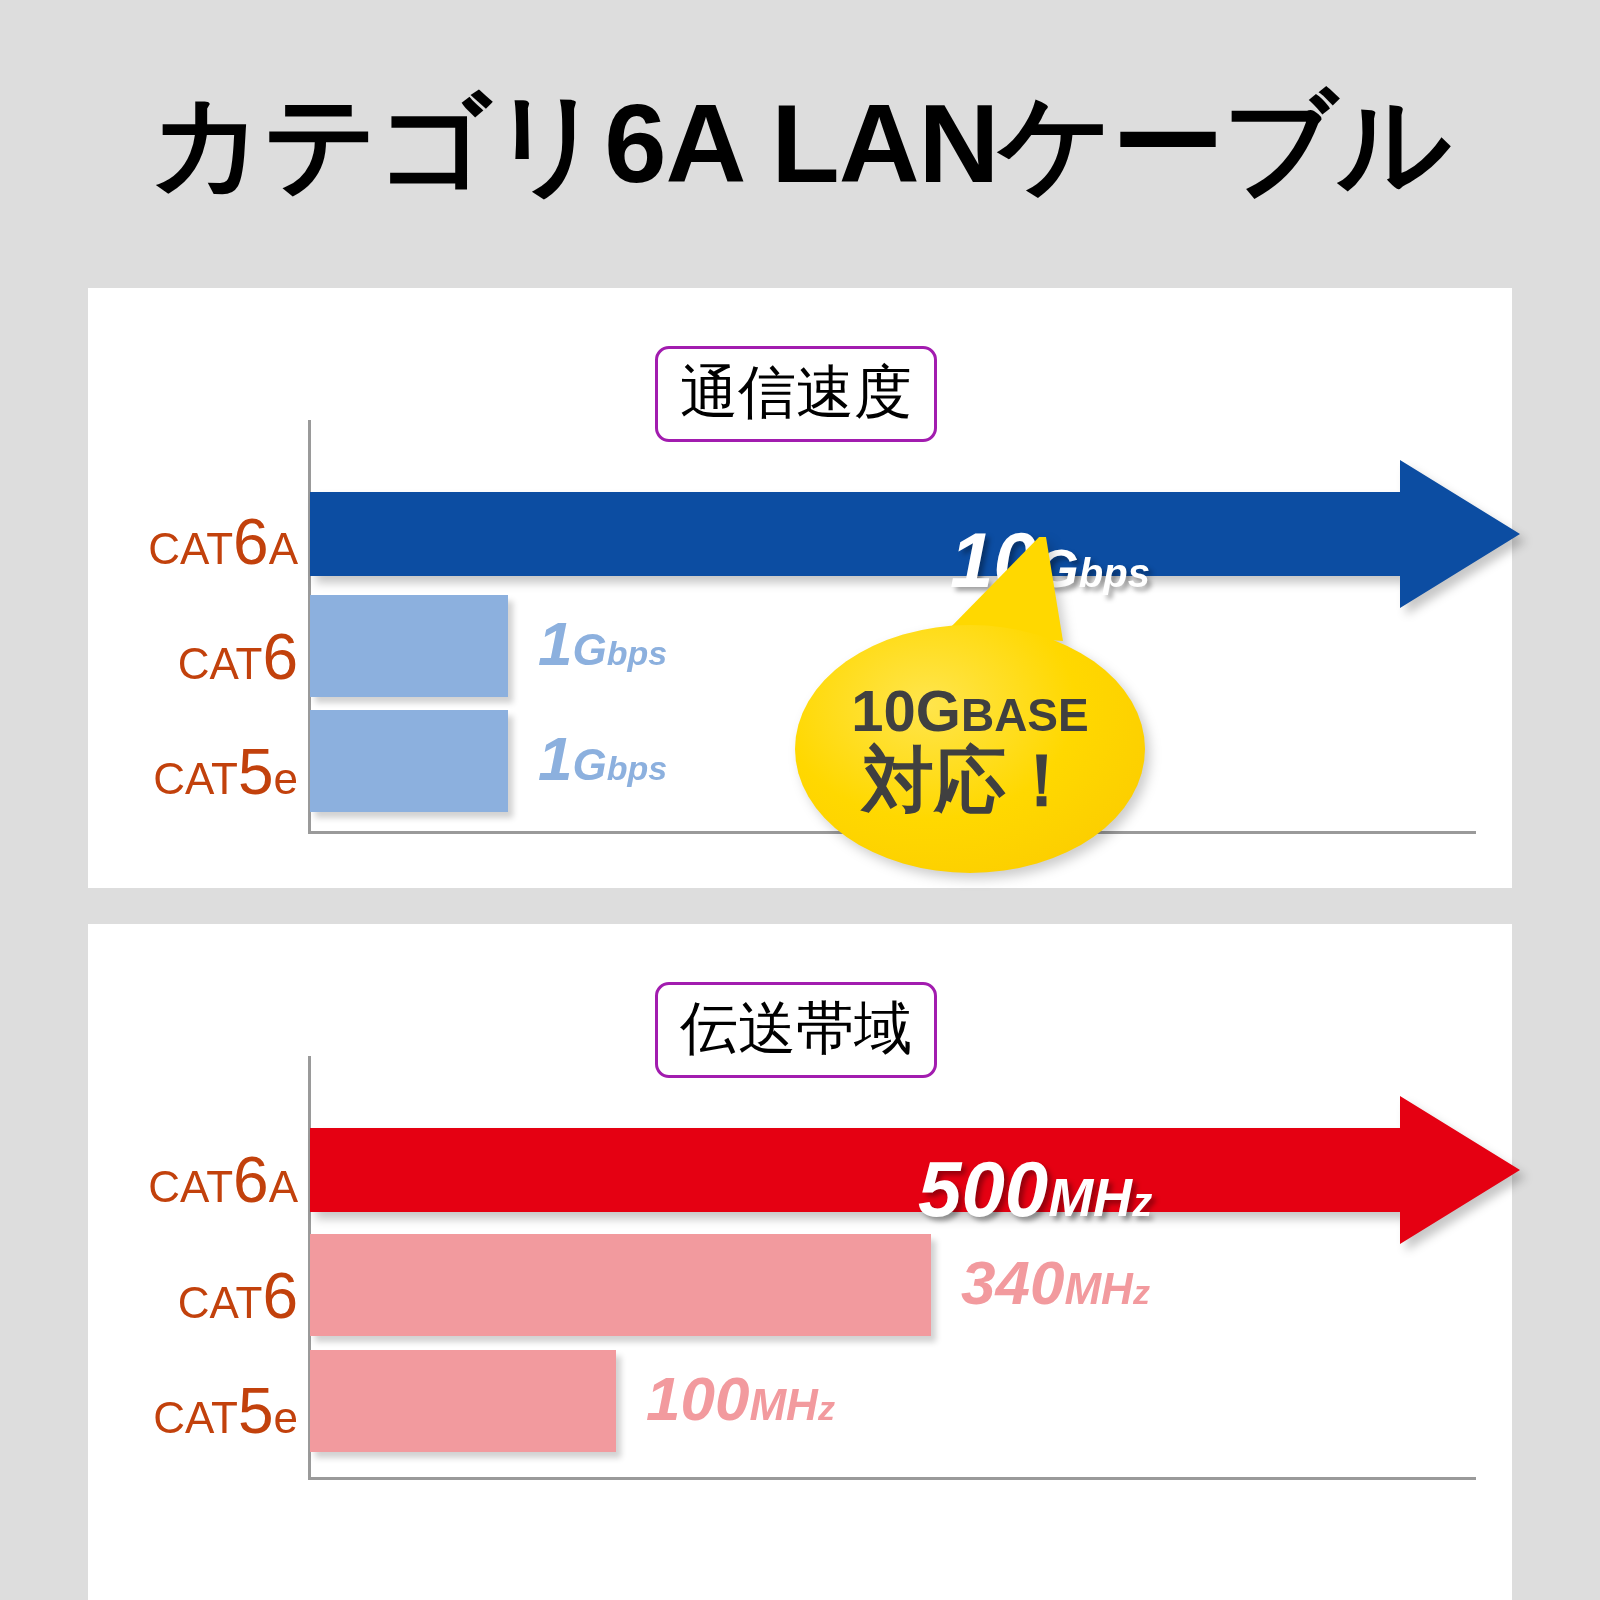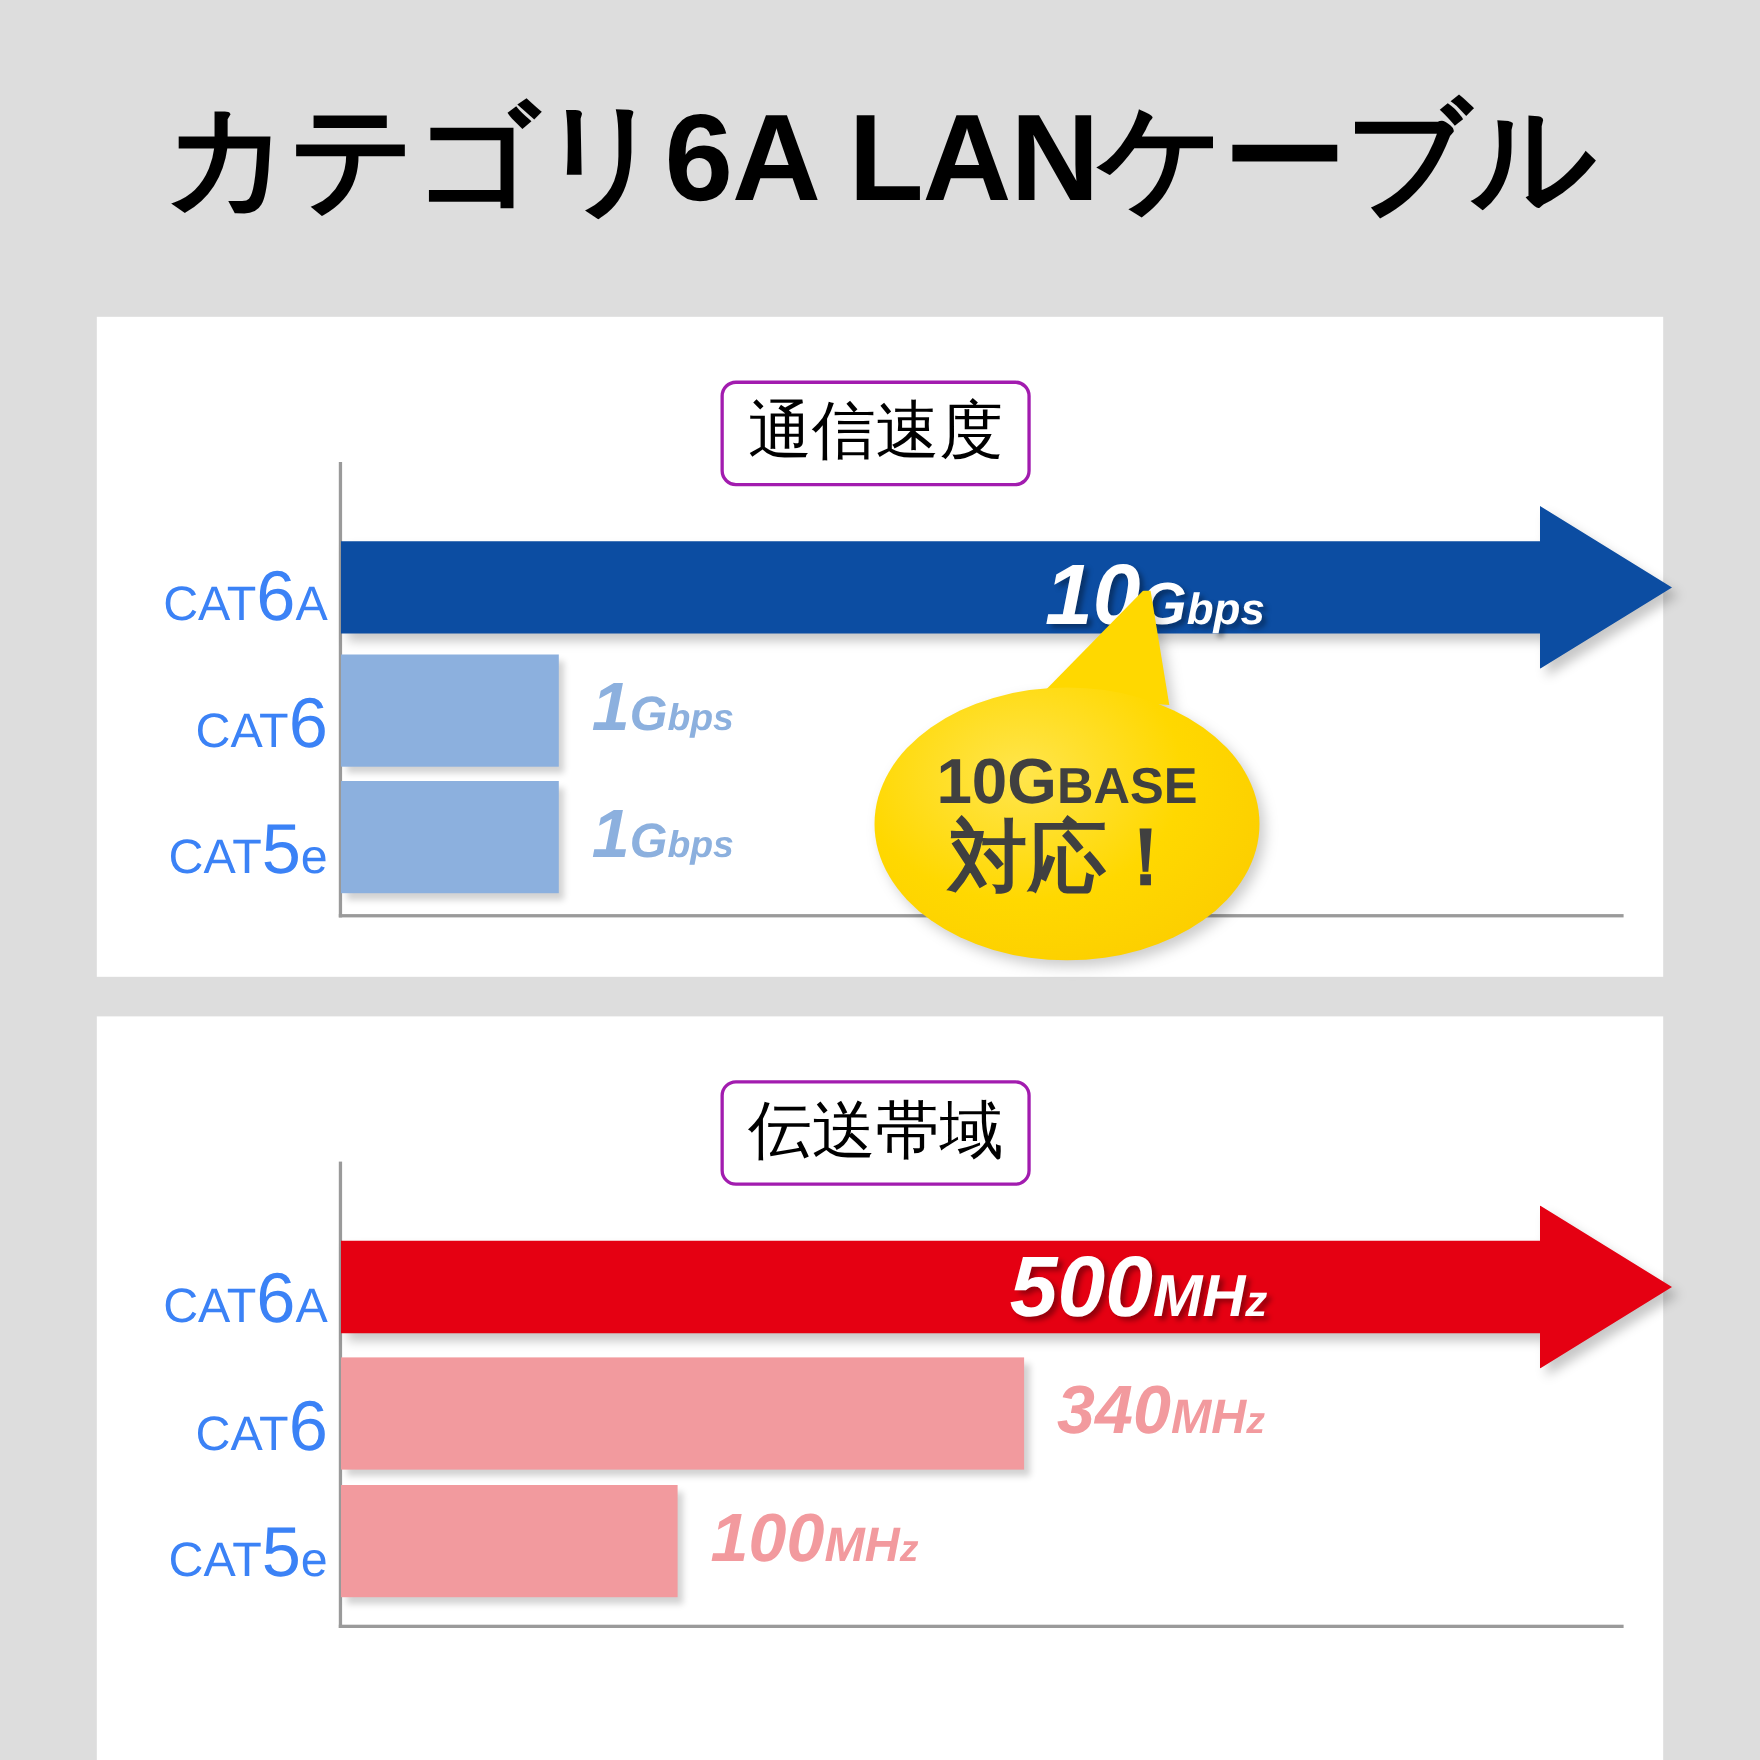--- a/index.html
+++ b/index.html
@@ -57,21 +57,21 @@
   .axis-h {
     position:absolute;
     height:3px;
     background:#9a9a9a;
   }
 
   
   .cat-label {
     position:absolute;
     text-align:right;
-    color:#3b82f6;
+    color:#c2410c;
     line-height:1;
     white-space:nowrap;
     font-weight:normal;
   }
   .cat-label .cat-pre {
     font-size:44px;
     letter-spacing:0px;
   }
   .cat-label .cat-num {
     font-size:64px;
@@ -95,20 +95,21 @@
 
   
   .arrow-value {
     position:absolute;
     color:#ffffff;
     font-style:italic;
     font-weight:bold;
     line-height:1;
     white-space:nowrap;
     text-shadow:4px 4px 5px rgba(0,0,0,0.35);
+    margin-top:20px;
   }
   .arrow-value .v-big  { font-size:78px; }
   .arrow-value .v-unit { font-size:54px; }
   .arrow-value .v-sub  { font-size:40px; }
 
   
   .bar-value {
     position:absolute;
     font-style:italic;
     font-weight:bold;

